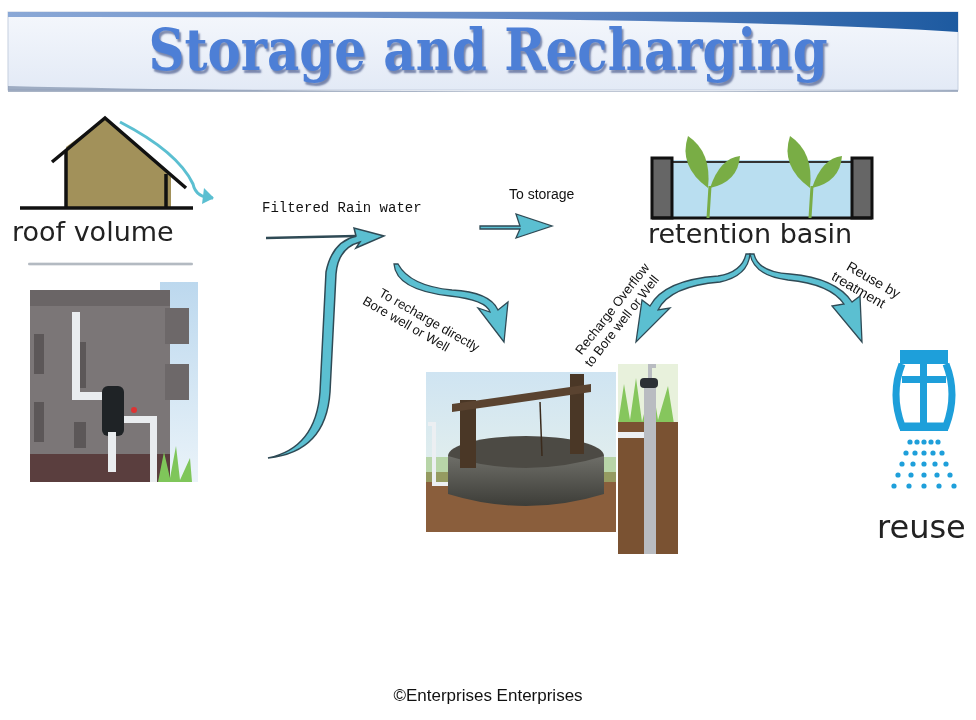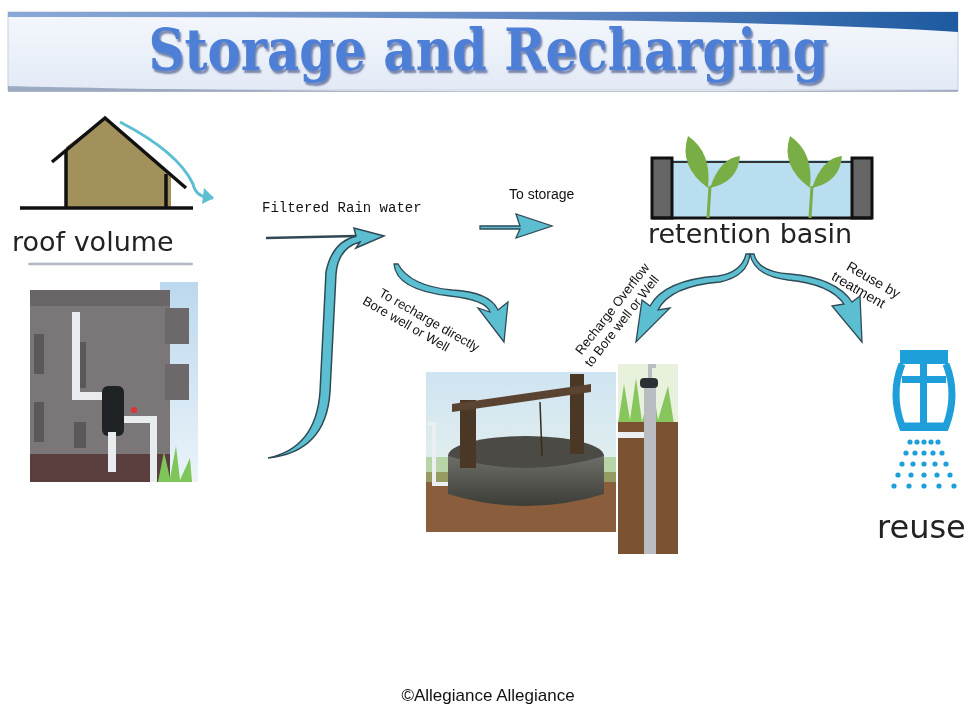--- a/index.html
+++ b/index.html
@@ -2,21 +2,21 @@
 <html><head>
   <meta charset="utf-8">
   <style>
     html, body { margin: 0; padding: 0; }
     body { width: 976px; height: 720px; background: #ffffff; position: relative; overflow: hidden; font-family: "Liberation Sans", sans-serif; }
     .abs { position: absolute; }
     
     #banner { left: 8px; top: 8px; width: 956px; height: 84px; }
     #title { left: 0; top: 8px; width: 976px; text-align: center; font-family: "DejaVu Serif", "Liberation Serif", serif; font-weight: bold; font-size: 58px; color: #4d7fd6; letter-spacing: 0px; text-shadow: 2px 3px 2px rgba(30,50,110,0.55); transform: scaleX(0.86); transform-origin: center; line-height: 84px; }
     .label-big { font-family: "DejaVu Sans", sans-serif; color: #222; }
-    #roof-label { left: 12px; top: 226px; font-size: 27px; }
+    #roof-label { left: 12px; top: 216px; font-size: 27px; }
     #basin-label { left: 648px; top: 218px; font-size: 27px; }
     #reuse-label { left: 877px; top: 508px; font-size: 32px; }
     .small { font-family: "Liberation Sans", sans-serif; font-size: 14px; color: #111; white-space: nowrap; }
     #filtered-label { left: 262px; top: 200px; font-family: Liberation Mono, monospace; }
     #storage-label { left: 497px; top: 186px; margin-left: 12px; }
     #recharge-direct { left: 384px; top: 285px; transform: rotate(30deg); transform-origin: left top; line-height: 15px; font-size: 13px; }
     #recharge-overflow { left: 572px; top: 348px; transform: rotate(-52deg); transform-origin: left top; line-height: 15px; font-size: 13px; }
     #reuse-treatment { left: 852px; top: 258px; transform: rotate(30deg); transform-origin: left top; line-height: 16px; font-size: 14px; }
     #footer { left: 0; top: 686px; width: 976px; text-align: center; font-size: 17px; color: #111; }
     svg { overflow: visible; }
@@ -191,13 +191,13 @@
       <circle cx="70" cy="129" r="2.6"></circle>
     <circle cx="14" cy="140" r="2.6"></circle>
       <circle cx="29" cy="140" r="2.6"></circle>
       <circle cx="44" cy="140" r="2.6"></circle>
       <circle cx="59" cy="140" r="2.6"></circle>
       <circle cx="74" cy="140" r="2.6"></circle>
   </g>
 </svg>
 <div class="abs label-big" id="reuse-label">reuse</div>
 
-<div class="abs" id="footer">©Allegiance Allegiance</div>
+<div class="abs" id="footer">©Enterprises Enterprises</div>
 
 </body></html>

